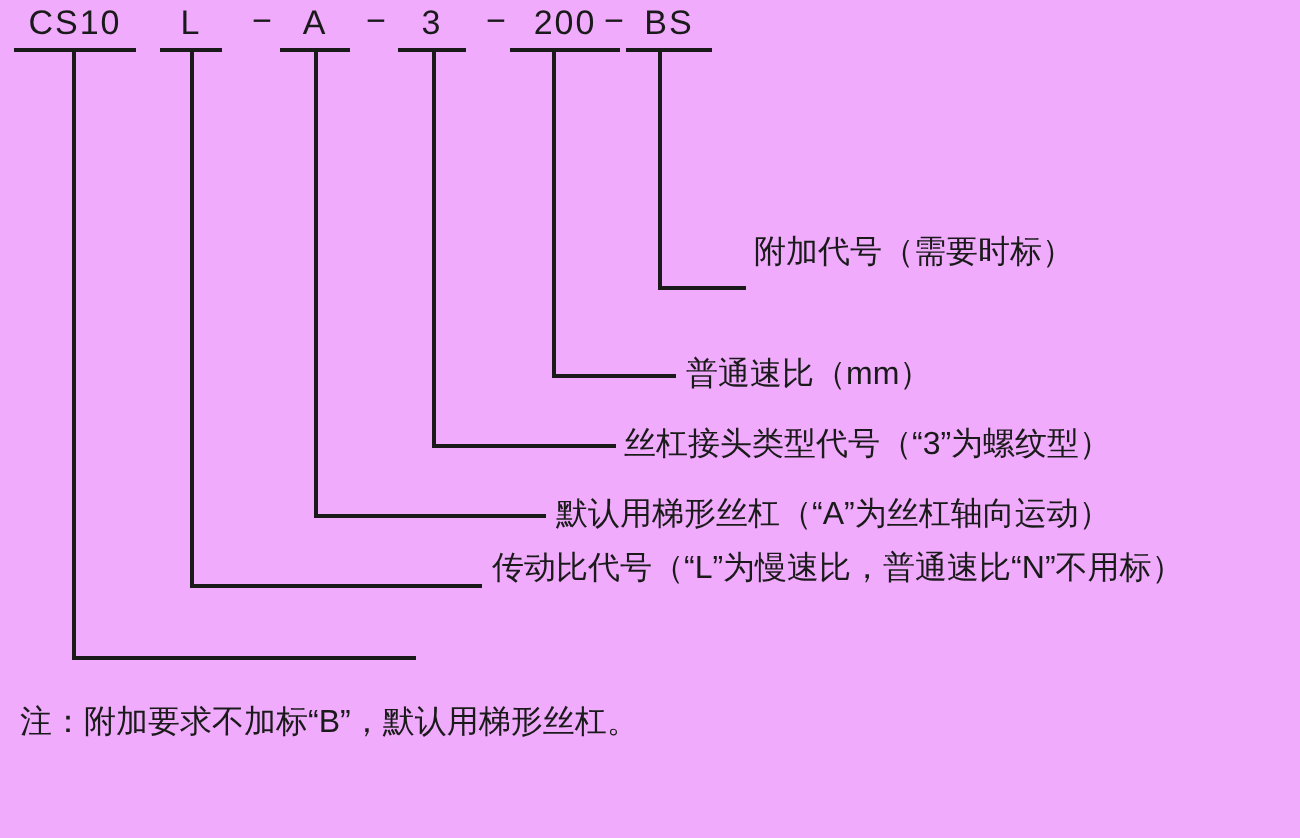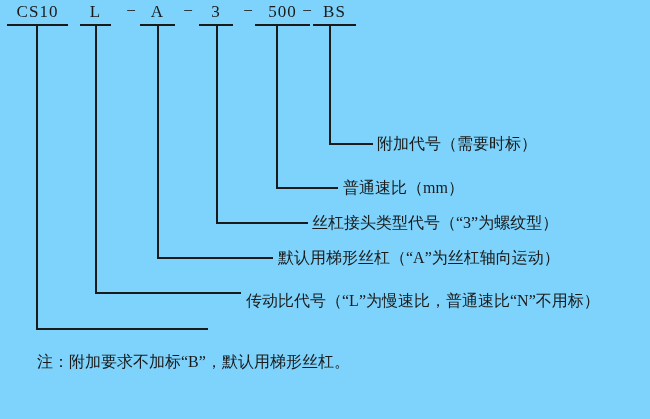--- a/index.html
+++ b/index.html
@@ -4,22 +4,22 @@
 <style>
   html, body {
     margin: 0;
     padding: 0;
     background: #ffffff;
   }
   .canvas {
     position: relative;
     width: 650px;
     height: 419px;
-    background: #7dd3fc;
-    font-family: Liberation Serif, serif;
+    background: #f0abfc;
+    font-family: Liberation Sans, sans-serif;
     color: #1a1a1a;
     overflow: hidden;
   }
   
   .code-seg {
     position: absolute;
     top: 2px;
     height: 22px;
     border-bottom: 2px solid #1a1a1a;
     text-align: center;
@@ -52,21 +52,20 @@
     line-height: 18px;
     white-space: nowrap;
   }
   .note {
     position: absolute;
     left: 10px;
     top: 352px;
     font-size: 16px;
     line-height: 19px;
     white-space: nowrap;
-    margin-left: 27px;
   }
 </style>
 </head>
 <body>
 
 <div class="canvas">
 
   <div class="code-seg" style="left:7px;  width:61px;">
     <span>CS10</span>
   </div>
@@ -76,42 +75,42 @@
   <span class="code-dash" style="left:124px;">−</span>
   <div class="code-seg" style="left:140px; width:35px;">
     <span>A</span>
   </div>
   <span class="code-dash" style="left:181px;">−</span>
   <div class="code-seg" style="left:199px; width:34px;">
     <span>3</span>
   </div>
   <span class="code-dash" style="left:241px;">−</span>
   <div class="code-seg" style="left:255px; width:55px;">
-    <span>500</span>
+    <span>200</span>
   </div>
   <span class="code-dash" style="left:300px;">−</span>
   <div class="code-seg" style="left:313px; width:43px;">
     <span>BS</span>
   </div>
 
   <div class="vline" style="left:36px;  top:25px; height:305px;"></div>
   <div class="vline" style="left:95px;  top:25px; height:269px;"></div>
   <div class="vline" style="left:157px; top:25px; height:234px;"></div>
   <div class="vline" style="left:216px; top:25px; height:199px;"></div>
   <div class="vline" style="left:276px; top:25px; height:164px;"></div>
   <div class="vline" style="left:329px; top:25px; height:120px;"></div>
 
   <div class="hline" style="left:329px; top:143px; width:44px;"></div>
   <div class="hline" style="left:276px; top:187px; width:62px;"></div>
   <div class="hline" style="left:216px; top:222px; width:92px;"></div>
   <div class="hline" style="left:157px; top:257px; width:116px;"></div>
   <div class="hline" style="left:95px;  top:292px; width:146px;"></div>
   <div class="hline" style="left:36px;  top:328px; width:172px;"></div>
 
-  <div class="branch-label" style="left:377px; top:135px;">附加代号（需要时标）</div>
+  <div class="branch-label" style="left:377px; top:118px;">附加代号（需要时标）</div>
   <div class="branch-label" style="left:343px; top:179px;">普通速比（mm）</div>
   <div class="branch-label" style="left:312px; top:214px;text-align:right;">丝杠接头类型代号（“3”为螺纹型）</div>
   <div class="branch-label" style="left:278px; top:249px;">默认用梯形丝杠（“A”为丝杠轴向运动）</div>
-  <div class="branch-label" style="left:246px; top:292px;">传动比代号（“L”为慢速比，普通速比“N”不用标）</div>
+  <div class="branch-label" style="left:246px; top:276px;">传动比代号（“L”为慢速比，普通速比“N”不用标）</div>
 
   <div class="note">注：附加要求不加标“B”，默认用梯形丝杠。</div>
 
 </div>
 
 </body></html>

